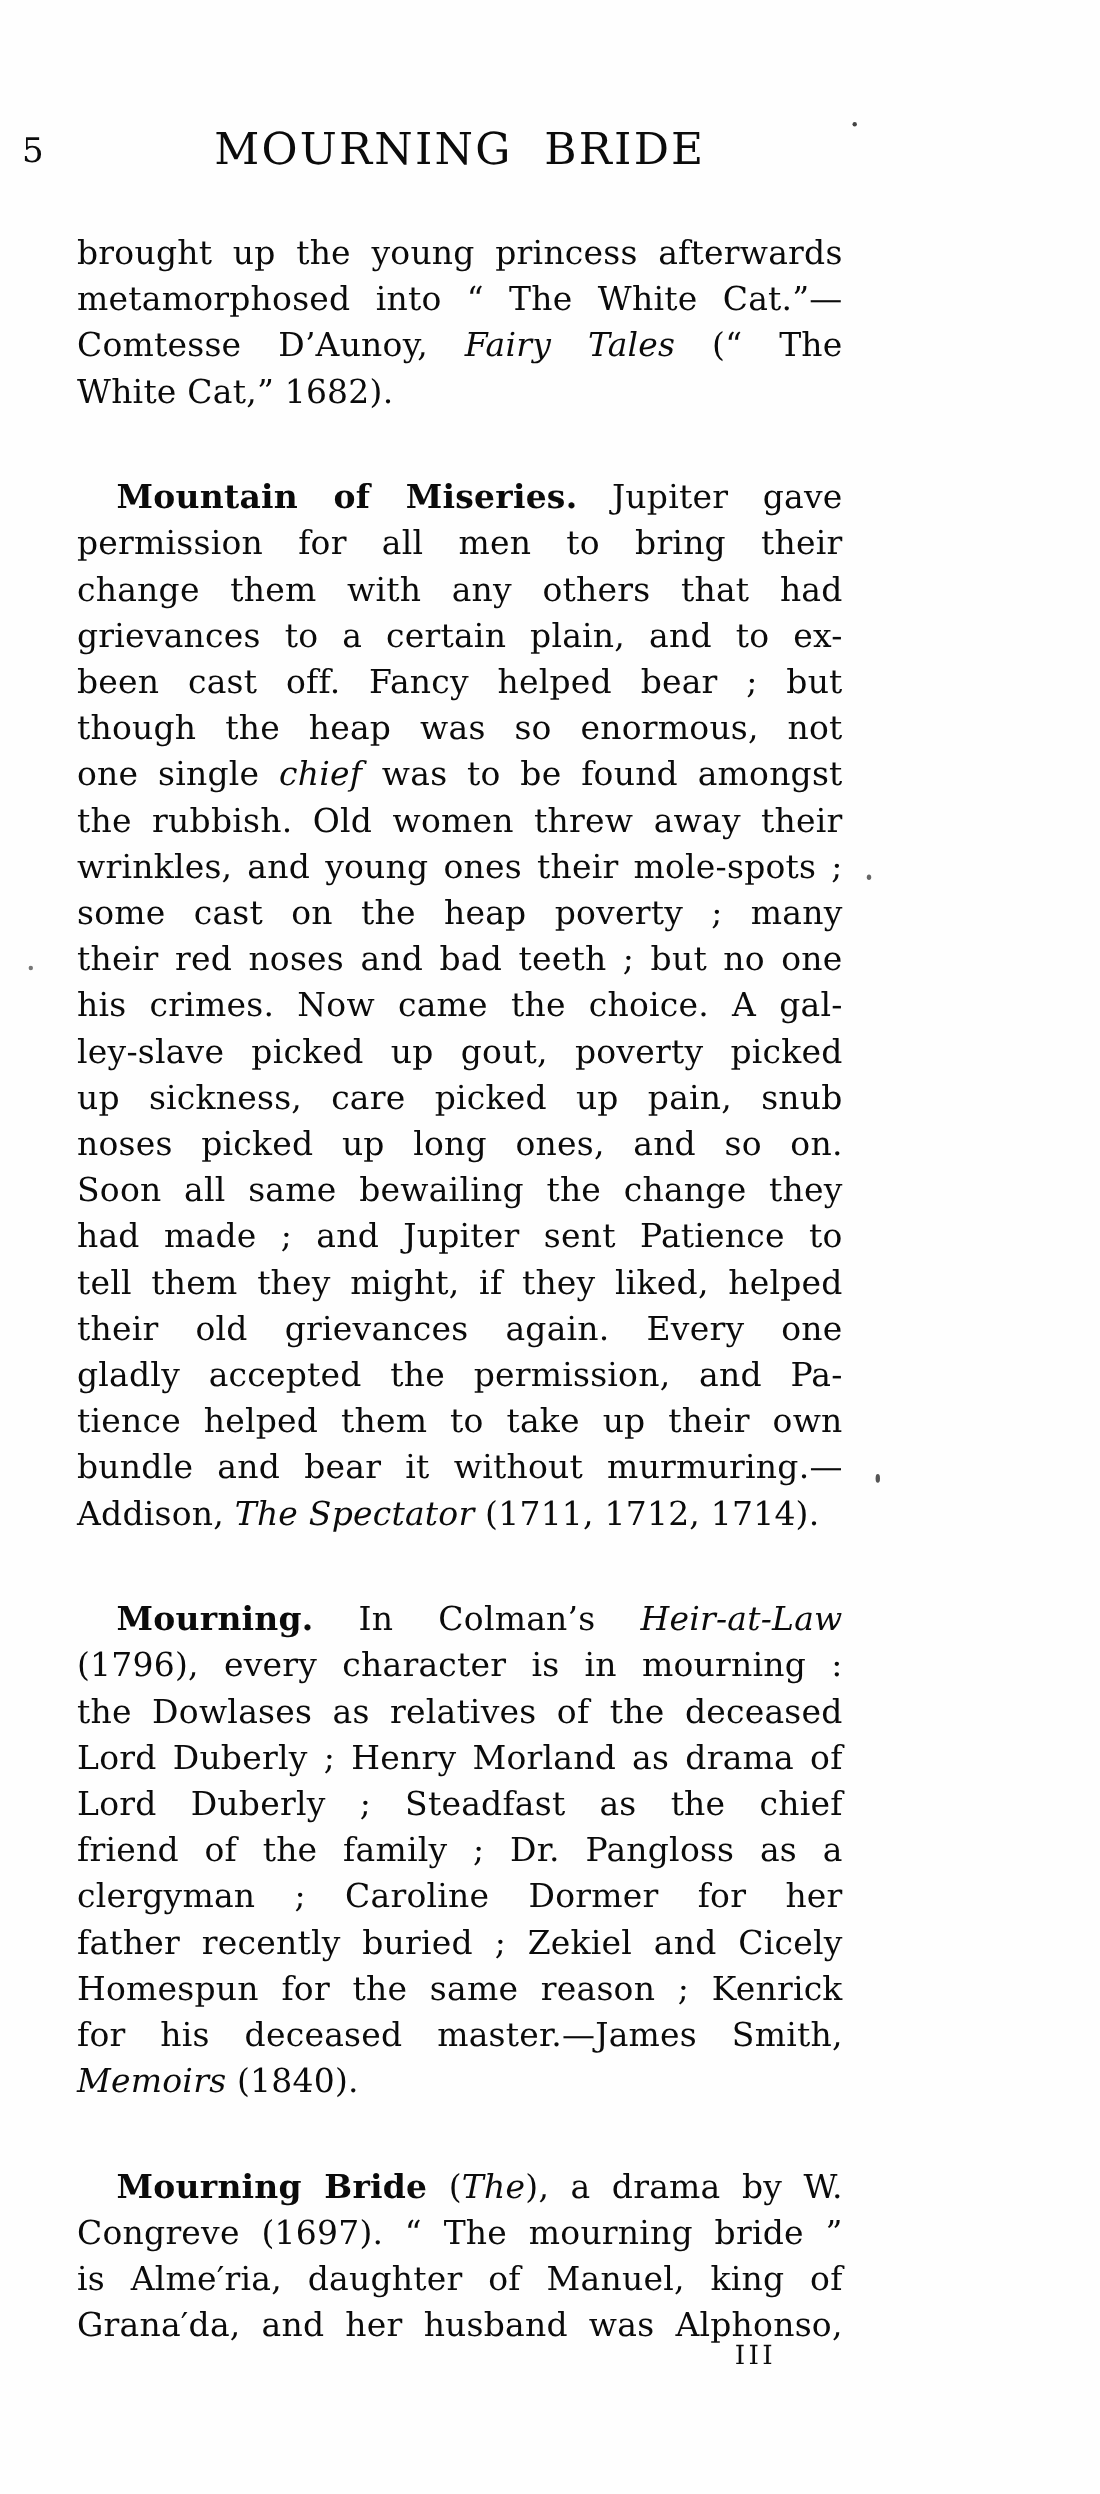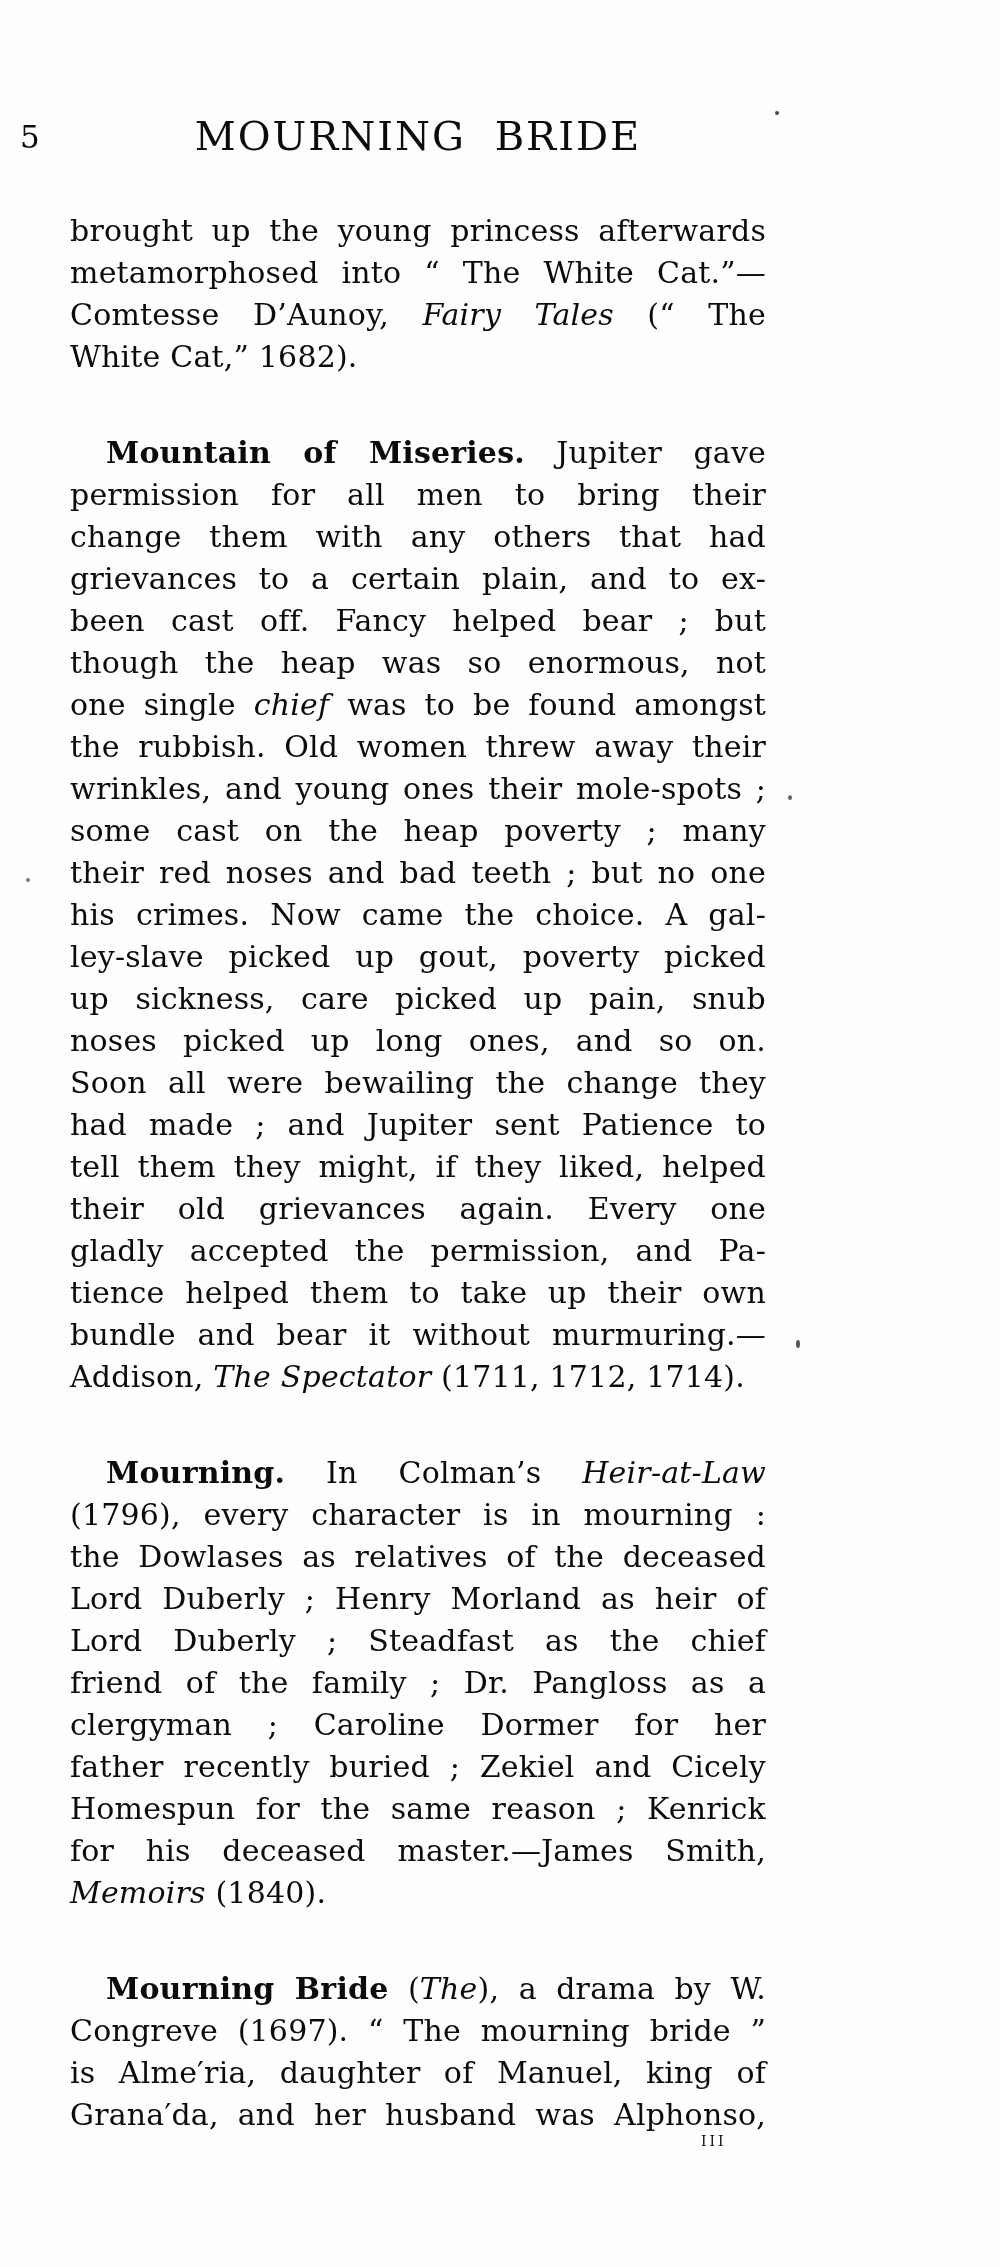--- a/index.html
+++ b/index.html
@@ -50,22 +50,22 @@
   .line.end {
     text-align: right;
     text-align-last: left;
   }
   .indent .line:first-child { text-indent: 36px; }
   .b { font-weight: 700; }
   .it { font-style: italic; }
   .sig {
     position: absolute;
     top: 2128px;
-    left: 701px;
-    font-size: 14px;
+    left: 668px;
+    font-size: 24px;
     line-height: 26px;
     letter-spacing: 3px;
   }
   .speck {
     position: absolute;
     background: #444;
     border-radius: 50%;
   }
   .speck.s1 { left: 775px; top: 111px;  width: 4px; height: 4px; }
   .speck.s2 { left: 788px; top: 795px;  width: 4px; height: 5px; background:#666; }
@@ -95,34 +95,34 @@
         <div class="line"><span>though the heap was so enormous, not</span></div>
         <div class="line"><span>one single </span><span class="it">chief</span><span> was to be found amongst</span></div>
         <div class="line"><span>the rubbish. Old women threw away their</span></div>
         <div class="line"><span>wrinkles, and young ones their mole-spots ;</span></div>
         <div class="line"><span>some cast on the heap poverty ; many</span></div>
         <div class="line"><span>their red noses and bad teeth ; but no one</span></div>
         <div class="line"><span>his crimes. Now came the choice. A gal-</span></div>
         <div class="line"><span>ley-slave picked up gout, poverty picked</span></div>
         <div class="line"><span>up sickness, care picked up pain, snub</span></div>
         <div class="line"><span>noses picked up long ones, and so on.</span></div>
-        <div class="line"><span>Soon all were bewailing the change they</span></div>
+        <div class="line"><span>Soon all same bewailing the change they</span></div>
         <div class="line"><span>had made ; and Jupiter sent Patience to</span></div>
         <div class="line"><span>tell them they might, if they liked, helped</span></div>
         <div class="line"><span>their old grievances again. Every one</span></div>
         <div class="line"><span>gladly accepted the permission, and Pa-</span></div>
         <div class="line"><span>tience helped them to take up their own</span></div>
         <div class="line"><span>bundle and bear it without murmuring.—</span></div>
         <div class="line end"><span>Addison, </span><span class="it">The Spectator</span><span> (1711, 1712, 1714).</span></div>
       </div>
       <div class="entry indent">
         <div class="line"><span class="b">Mourning.</span><span> In Colman’s </span><span class="it">Heir-at-Law</span></div>
         <div class="line"><span>(1796), every character is in mourning :</span></div>
         <div class="line"><span>the Dowlases as relatives of the deceased</span></div>
-        <div class="line"><span>Lord Duberly ; Henry Morland as heir of</span></div>
+        <div class="line"><span>Lord Duberly ; Henry Morland as drama of</span></div>
         <div class="line"><span>Lord Duberly ; Steadfast as the chief</span></div>
         <div class="line"><span>friend of the family ; Dr. Pangloss as a</span></div>
         <div class="line"><span>clergyman ; Caroline Dormer for her</span></div>
         <div class="line"><span>father recently buried ; Zekiel and Cicely</span></div>
         <div class="line"><span>Homespun for the same reason ; Kenrick</span></div>
         <div class="line"><span>for his deceased master.—James Smith,</span></div>
         <div class="line end"><span class="it">Memoirs</span><span> (1840).</span></div>
       </div>
       <div class="entry indent">
         <div class="line"><span class="b">Mourning Bride</span><span> (</span><span class="it">The</span><span>), a drama by W.</span></div>

